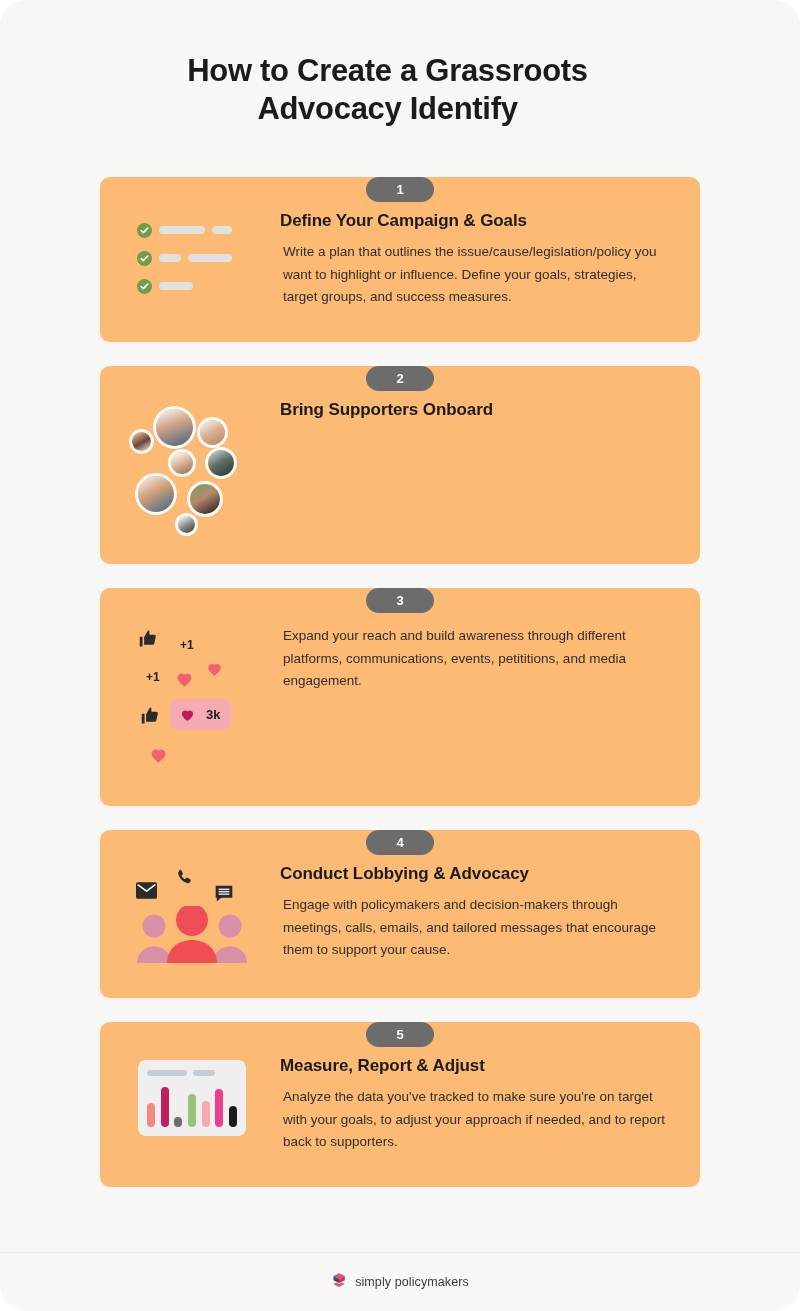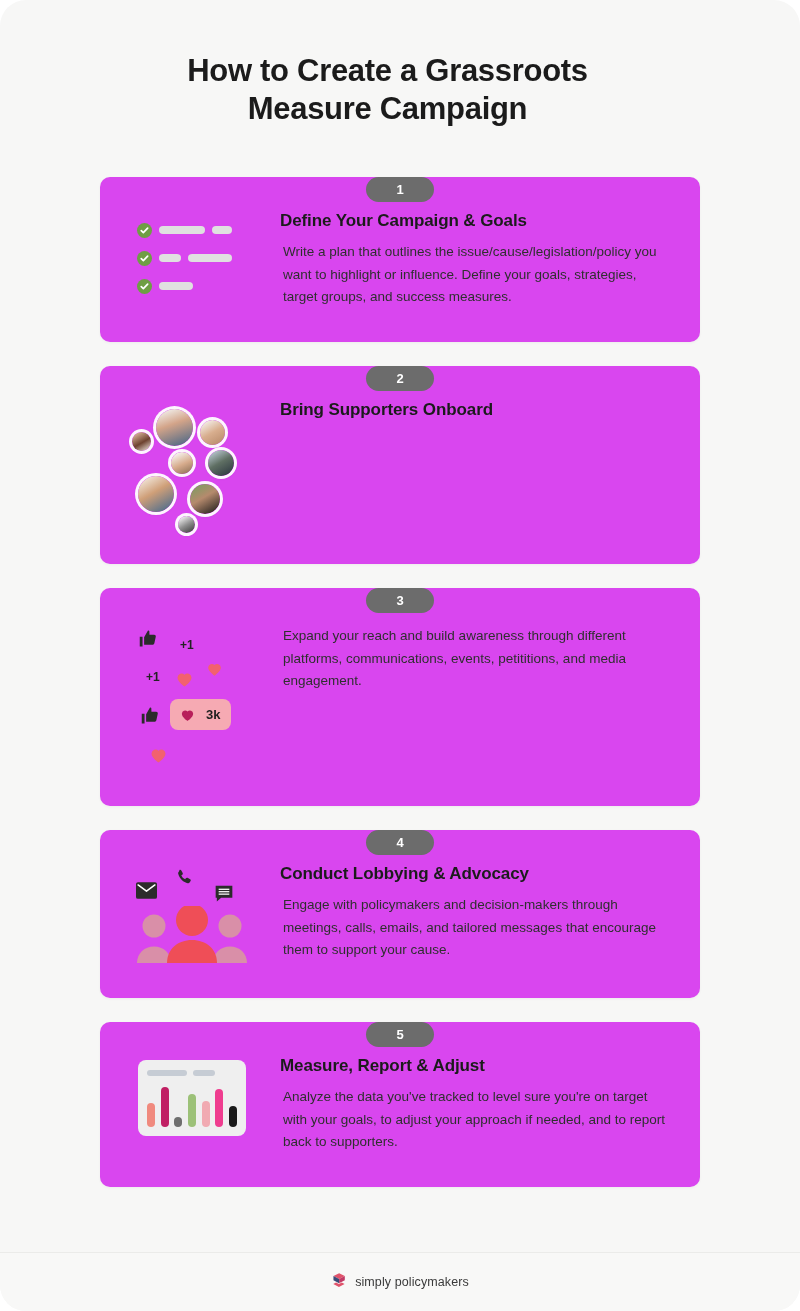--- a/index.html
+++ b/index.html
@@ -59,21 +59,21 @@
     font-size: 13px;
     font-weight: 700;
     display: flex;
     align-items: center;
     justify-content: center;
     z-index: 3;
   }
   .card {
     position: relative;
     margin-top: 12px;
-    background: #d946ef;
+    background: #fdba74;
     border-radius: 10px;
     box-shadow: 0 1px 3px rgba(0,0,0,0.045);
     display: flex;
     align-items: flex-start;
     padding: 34px 22px 30px 22px;
     box-sizing: border-box;
     min-height: 150px;
   }
   .art {
     width: 140px;
@@ -220,21 +220,21 @@
   .logo-mark { display: block; }
 </style>
 </head>
 <body>
 
 <div class="page">
 
   <div class="title-wrap">
     <h1 class="title">
       <span>How to Create a Grassroots</span><br>
-      <span>Measure Campaign</span>
+      <span>Advocacy Identify</span>
     </h1>
   </div>
 
   <div class="steps">
 
     <div class="step">
       <div class="badge">1</div>
       <div class="card">
         <div class="art">
           <div class="checklist">
@@ -428,21 +428,21 @@
                 <i style="height: 10px; background: rgb(110, 110, 110);"></i>
                 <i style="height: 33px; background: rgb(156, 193, 120);"></i>
                 <i style="height: 26px; background: rgb(241, 170, 178);"></i>
                 <i style="height: 38px; background: rgb(239, 61, 143);"></i>
                 <i style="height: 21px; background: rgb(26, 26, 26);"></i>
               </div>
           </div>
         </div>
         <div class="copy">
           <h2 class="step-title">Measure, Report &amp; Adjust</h2>
-          <p class="step-desc">Analyze the data you've tracked to level sure you're on target with your goals, to adjust your approach if needed, and to report back to supporters.</p>
+          <p class="step-desc">Analyze the data you've tracked to make sure you're on target with your goals, to adjust your approach if needed, and to report back to supporters.</p>
         </div>
       </div>
     </div>
 
   </div>
 
   <div class="footer">
     <span class="logo-mark">
       <svg width="17" height="17" viewBox="0 0 18 18">
         <path d="M8.6 1.2 2.6 4.3l6 3.1 6-3.1z" fill="#e0536b"></path>

